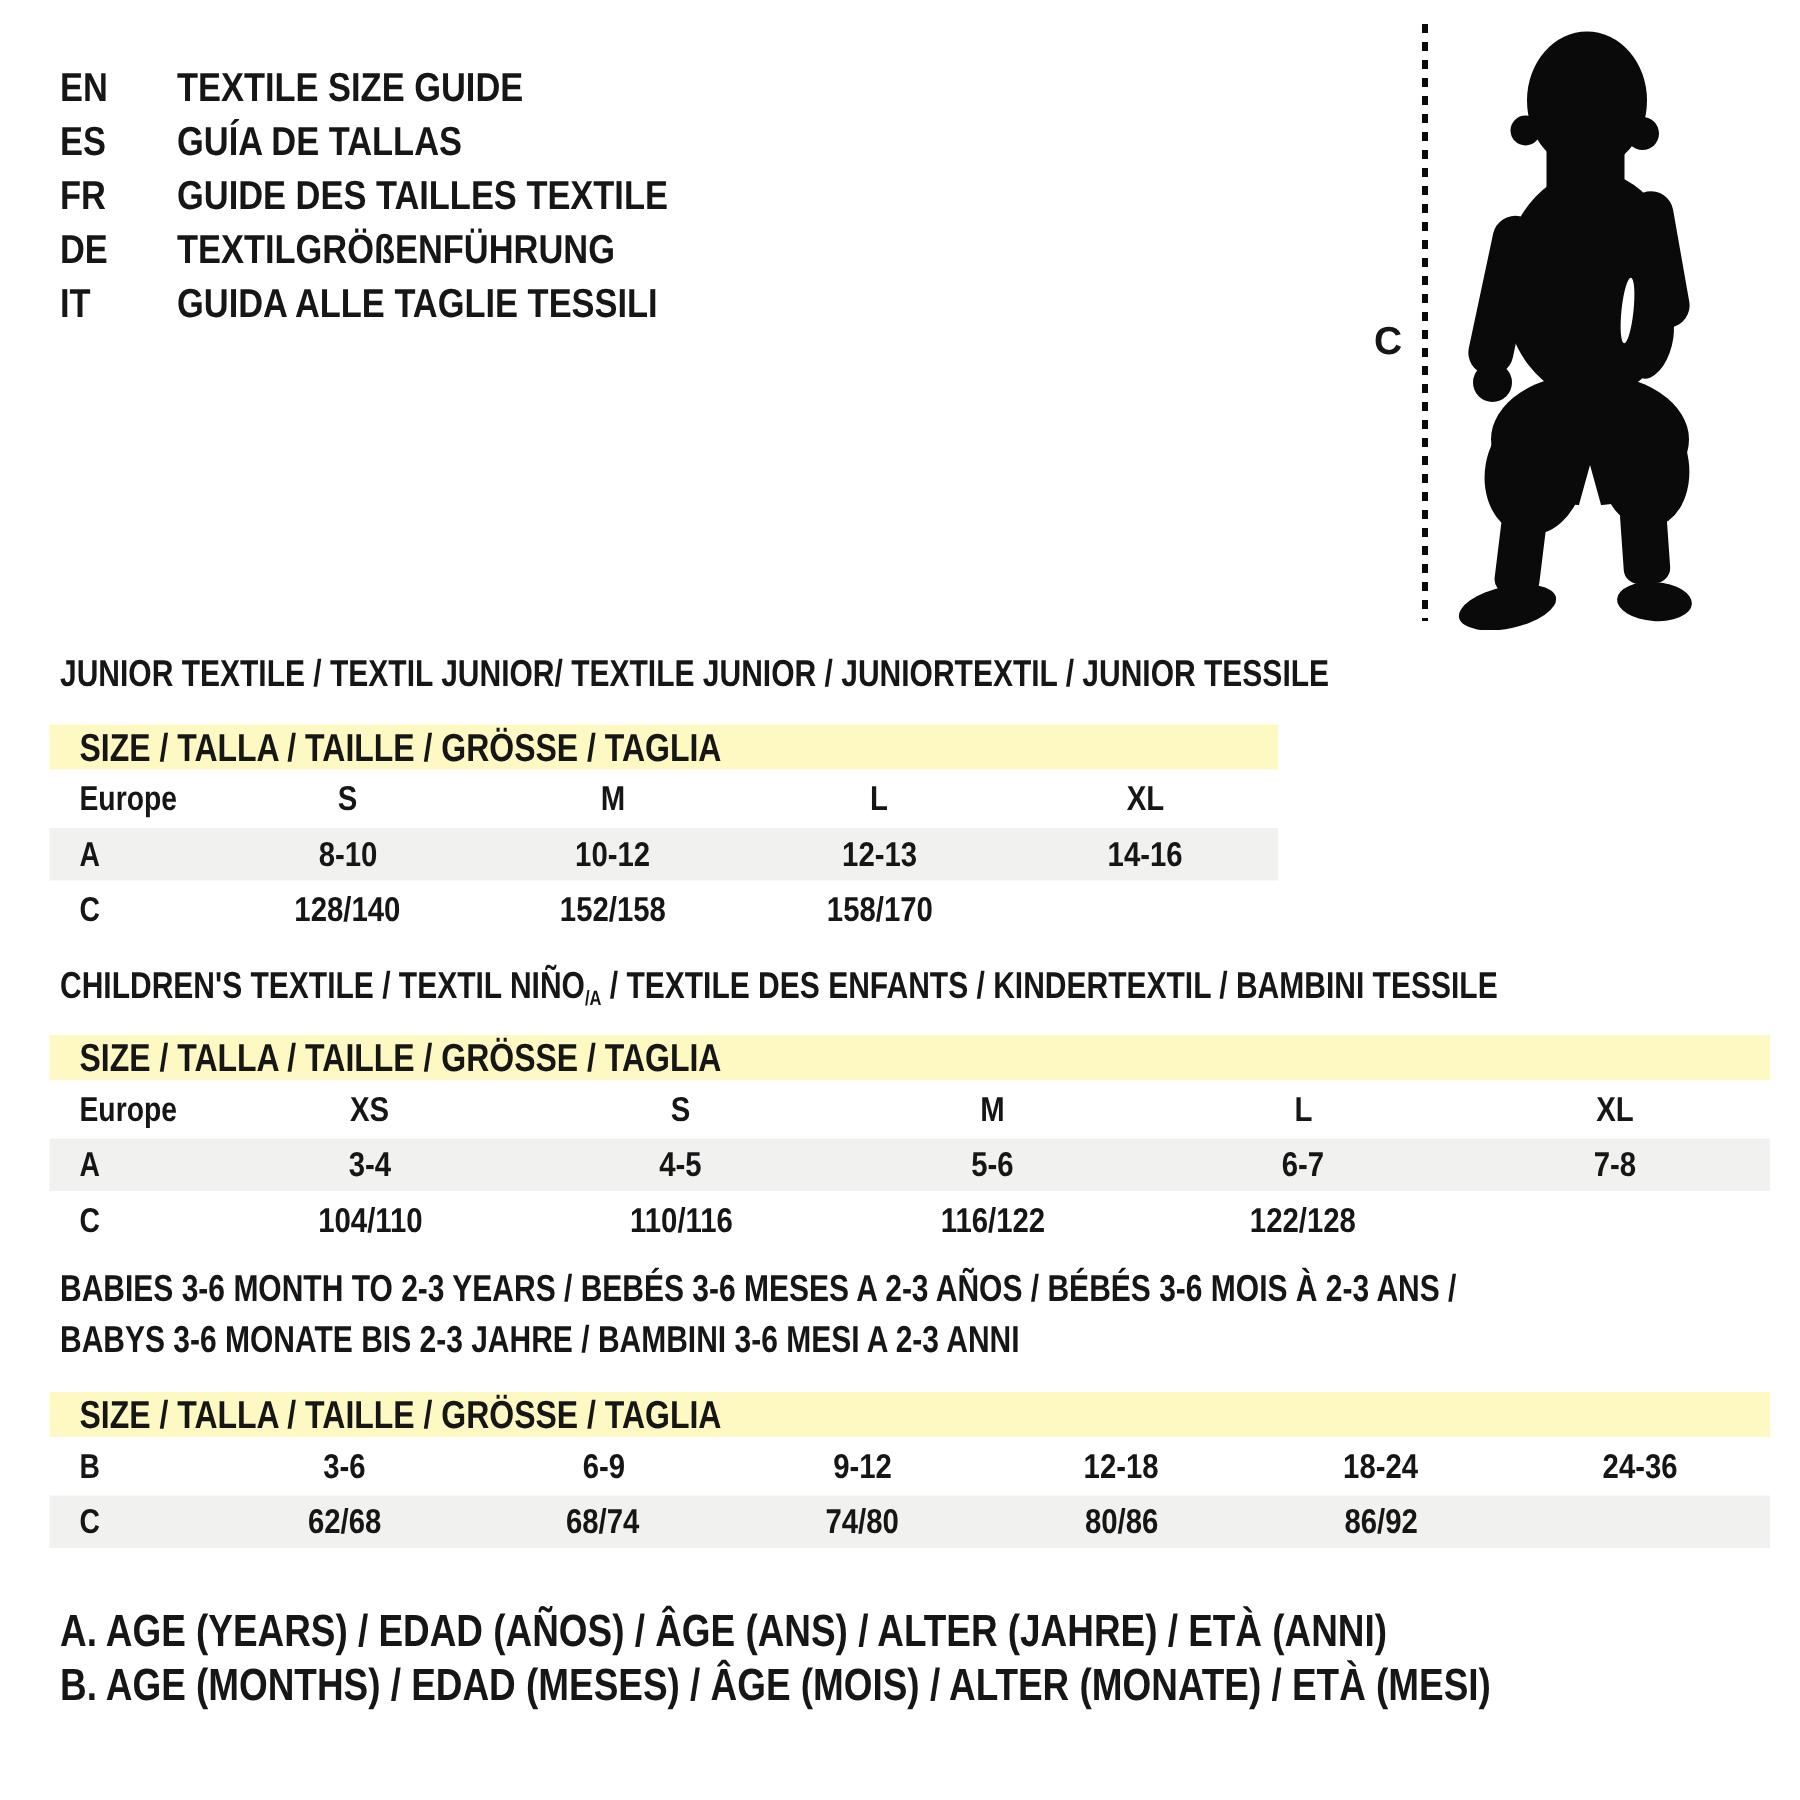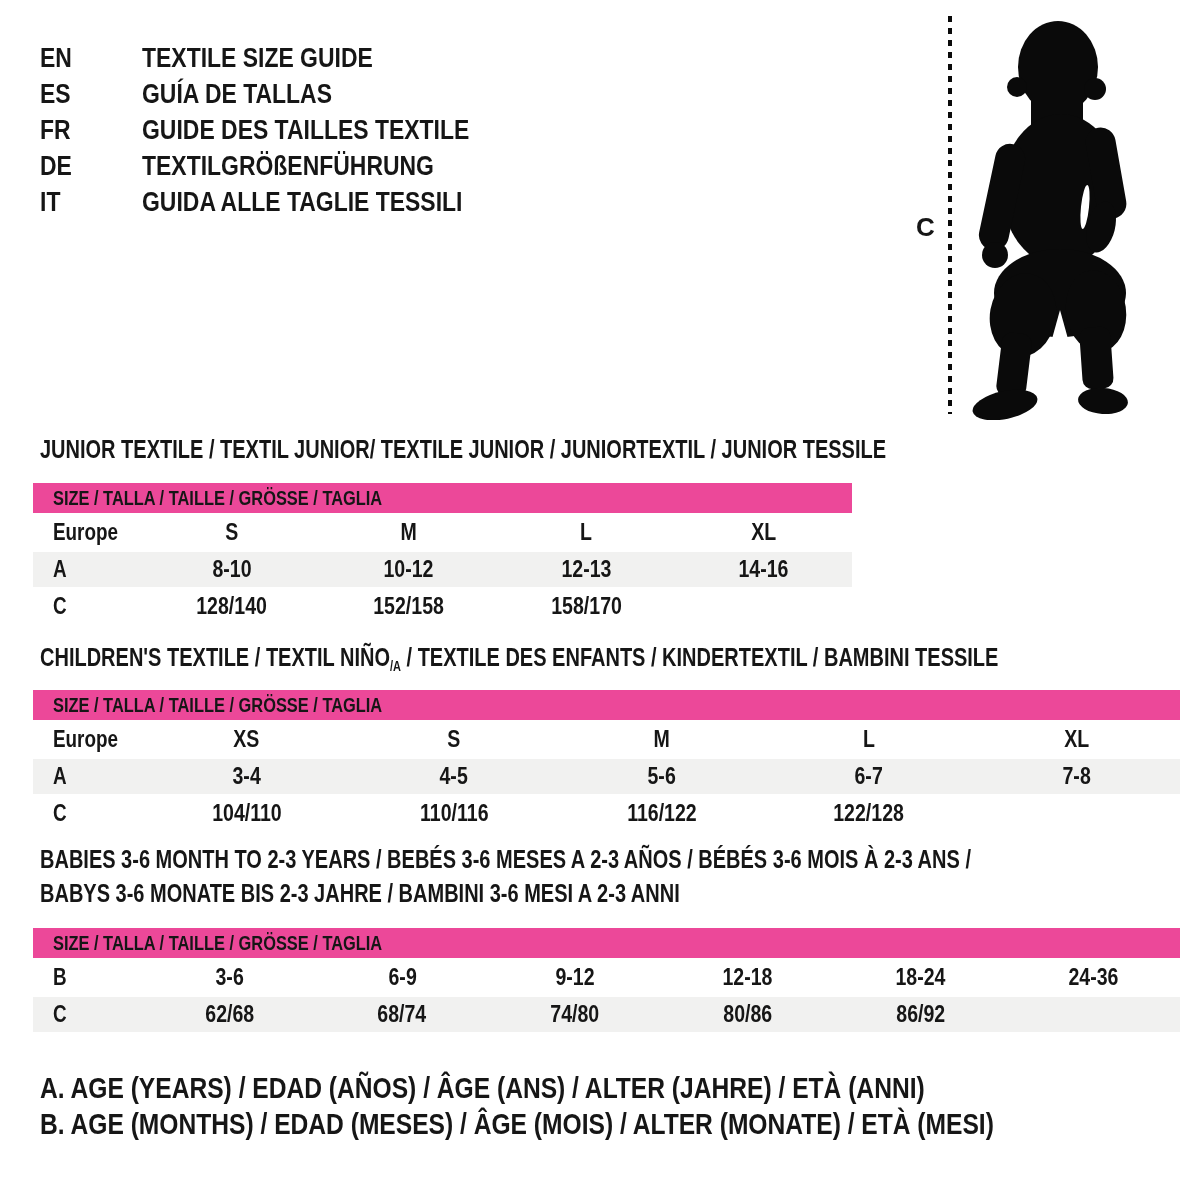--- a/index.html
+++ b/index.html
@@ -10,21 +10,21 @@
     -webkit-font-smoothing: antialiased;
   }
   .abs { position: absolute; }
 
   
   .cond  { display: inline-block; transform: scaleX(.82); transform-origin: 0 50%; white-space: nowrap; }
   .condC { display: inline-block; transform: scaleX(.85); transform-origin: 50% 50%; white-space: nowrap; }
 
   
   .lang-block { top: 40px; left: 40px; }
-  .lang-row { display: flex; height: 36px; align-items: center; font-weight: 700; font-size: 27px; gap: 24px; }
+  .lang-row { display: flex; height: 36px; align-items: center; font-weight: 700; font-size: 27px; }
   .lang-code  { width: 78px; }
   .lang-code span, .lang-label span { transform: scaleX(.85); transform-origin: 0 50%; display: inline-block; white-space: nowrap; }
 
   
   .dash-line {
     left: 948px; top: 16px; width: 4px; height: 398px;
     background: repeating-linear-gradient(to bottom, #0a0a0a 0 6px, transparent 6px 12px);
   }
   .figure-label { left: 916px; top: 212px; font-size: 26px; font-weight: 700; }
   .baby-svg { left: 965px; top: 15px; }
@@ -32,22 +32,22 @@
   
   .sec-title {
     left: 40px; font-size: 25px; font-weight: 700; white-space: nowrap;
     transform: scaleX(.8); transform-origin: 0 50%;
   }
   .sub { font-size: .55em; vertical-align: -0.35em; }
 
   
   .sizetable { left: 33px; }
   .t-head {
-    height: 30px; line-height: 30px; background: #ec4899;
-    padding-left: 20px; font-size: 20px; font-weight: 700;
+    height: 30px; line-height: 30px; background: #fef9c3;
+    padding-left: 20px; font-size: 26px; font-weight: 700;
   }
   .t-row { display: grid; margin-top: 2px; height: 35px; line-height: 35px; font-size: 23px; font-weight: 700; }
   .cols4 { grid-template-columns: 110px repeat(4, 1fr); }
   .cols5 { grid-template-columns: 110px repeat(5, 1fr); }
   .cols6 { grid-template-columns: 110px repeat(6, 1fr); }
   .t-row.shaded { background: #f1f1f0; }
   .cell { overflow: visible; }
   .cell.lab { padding-left: 20px; text-align: left; }
   .cell.val { text-align: center; }
 

